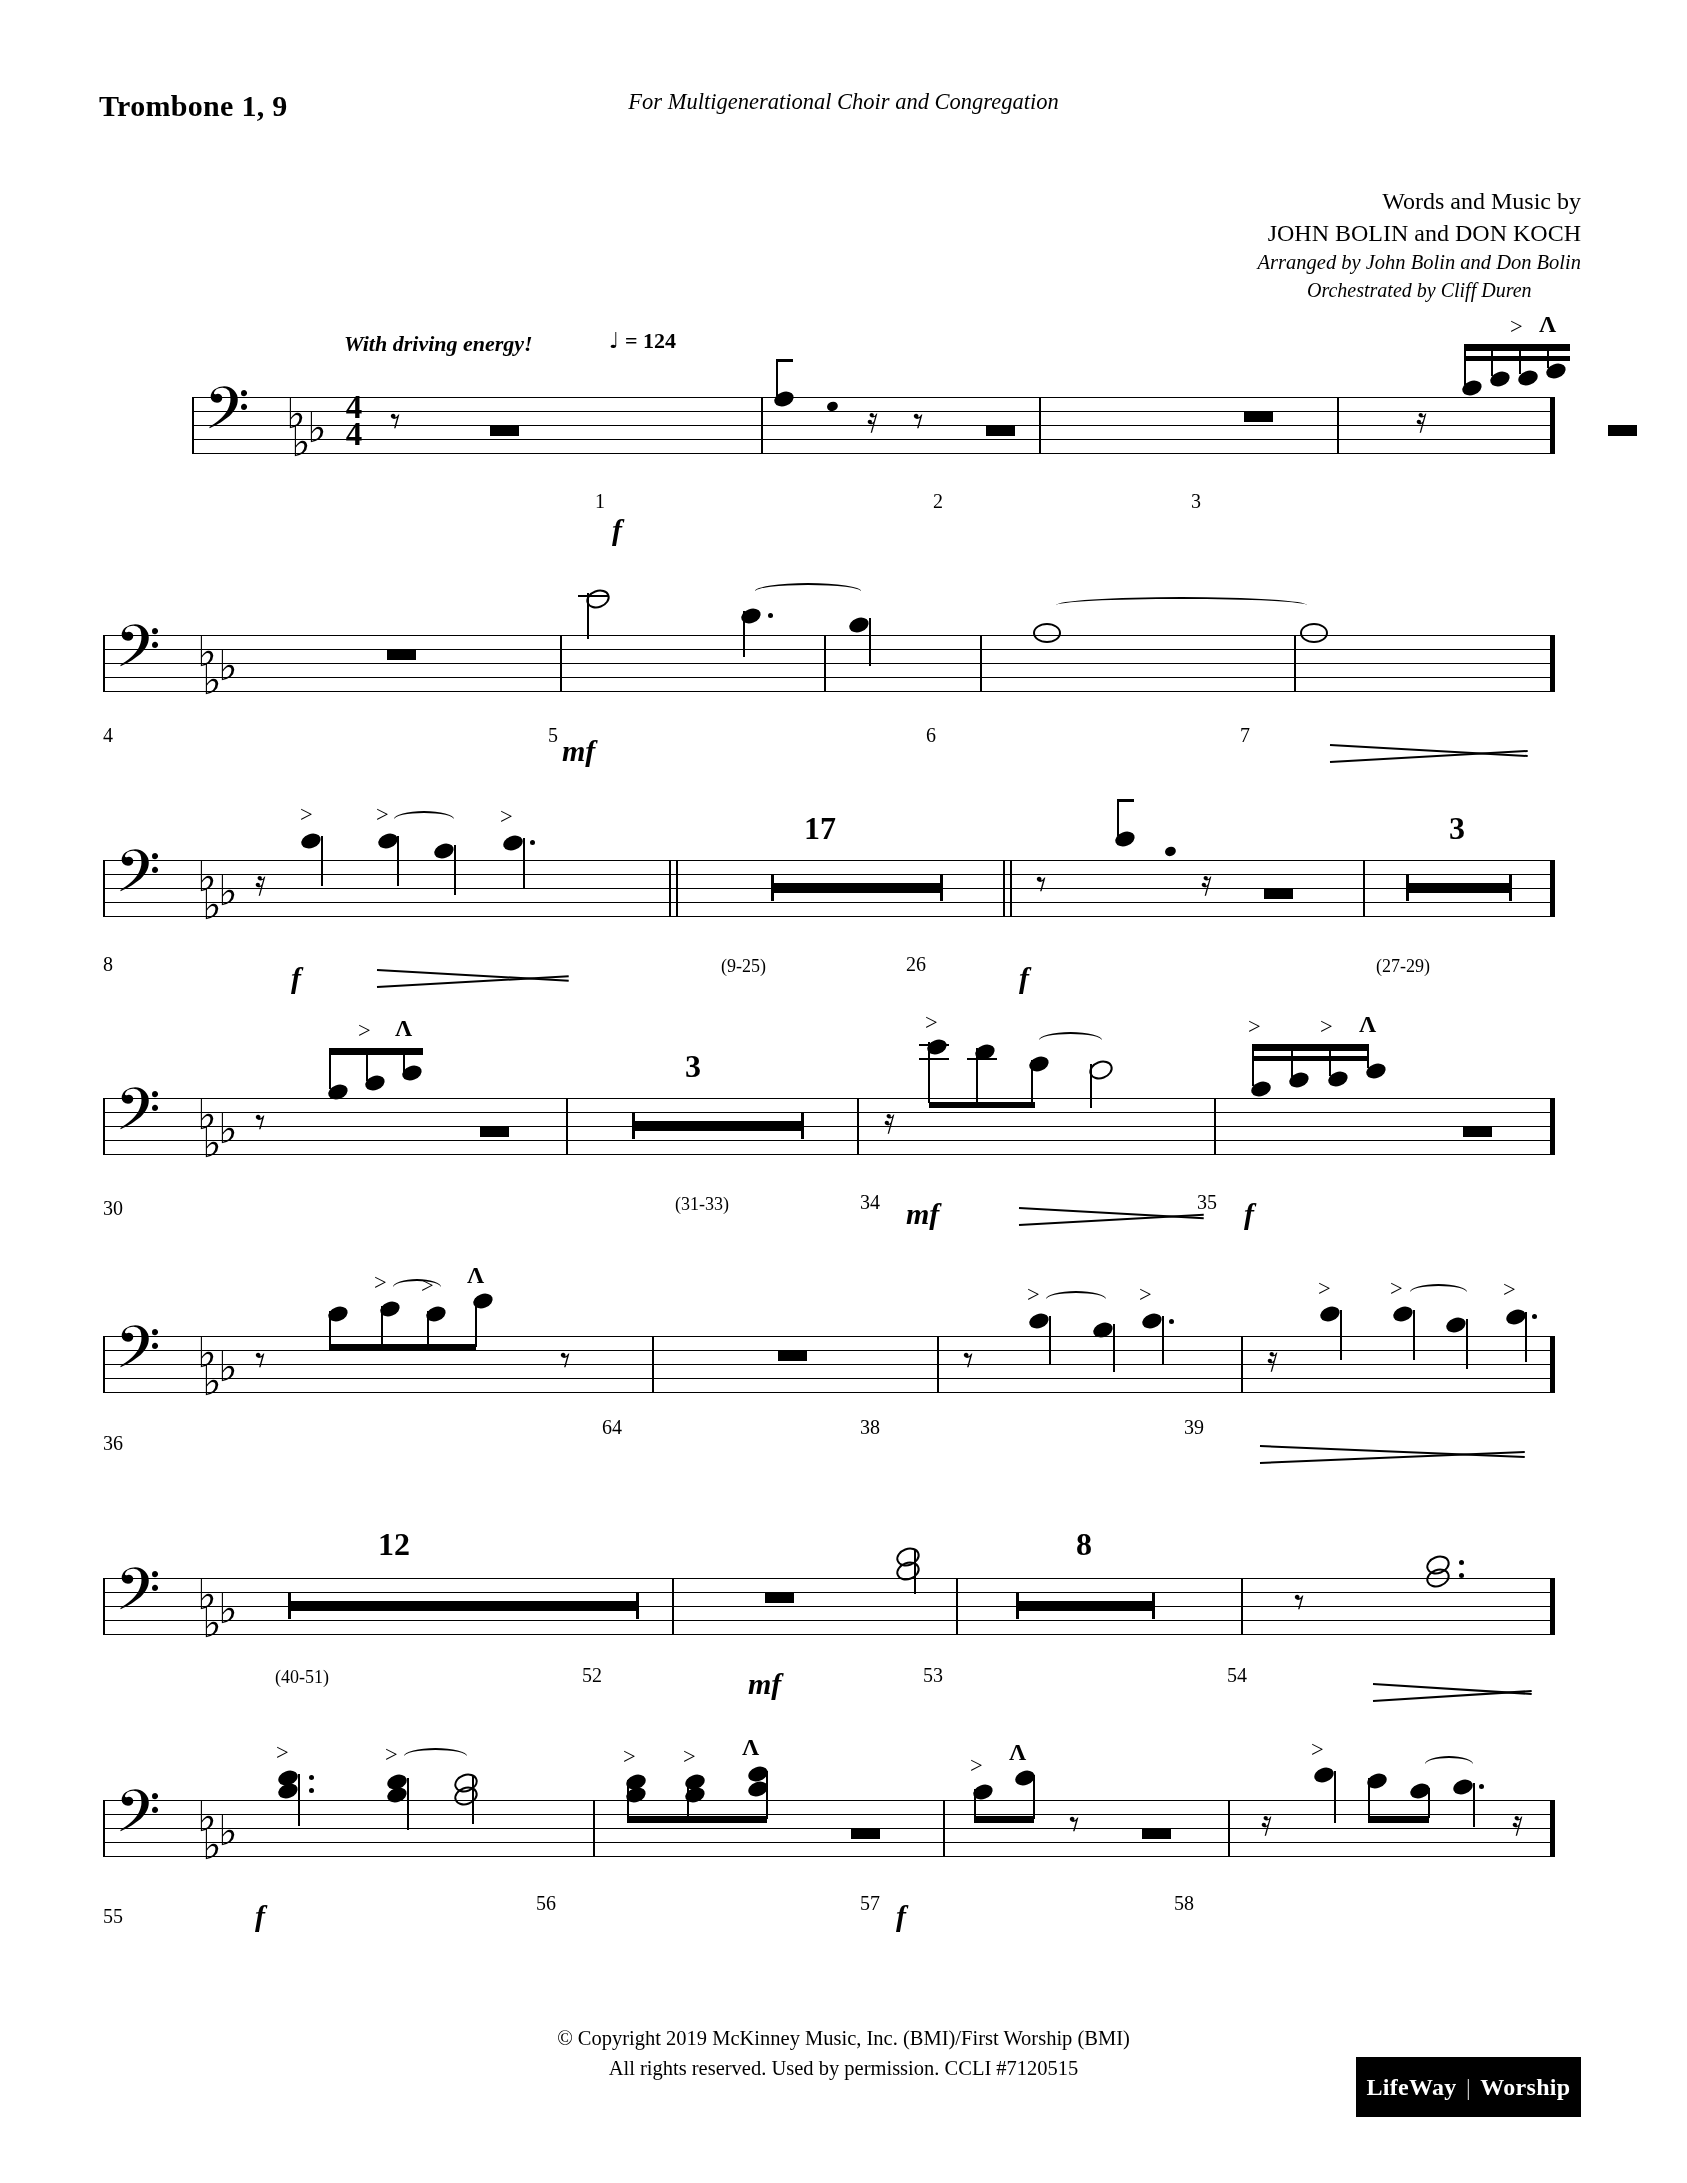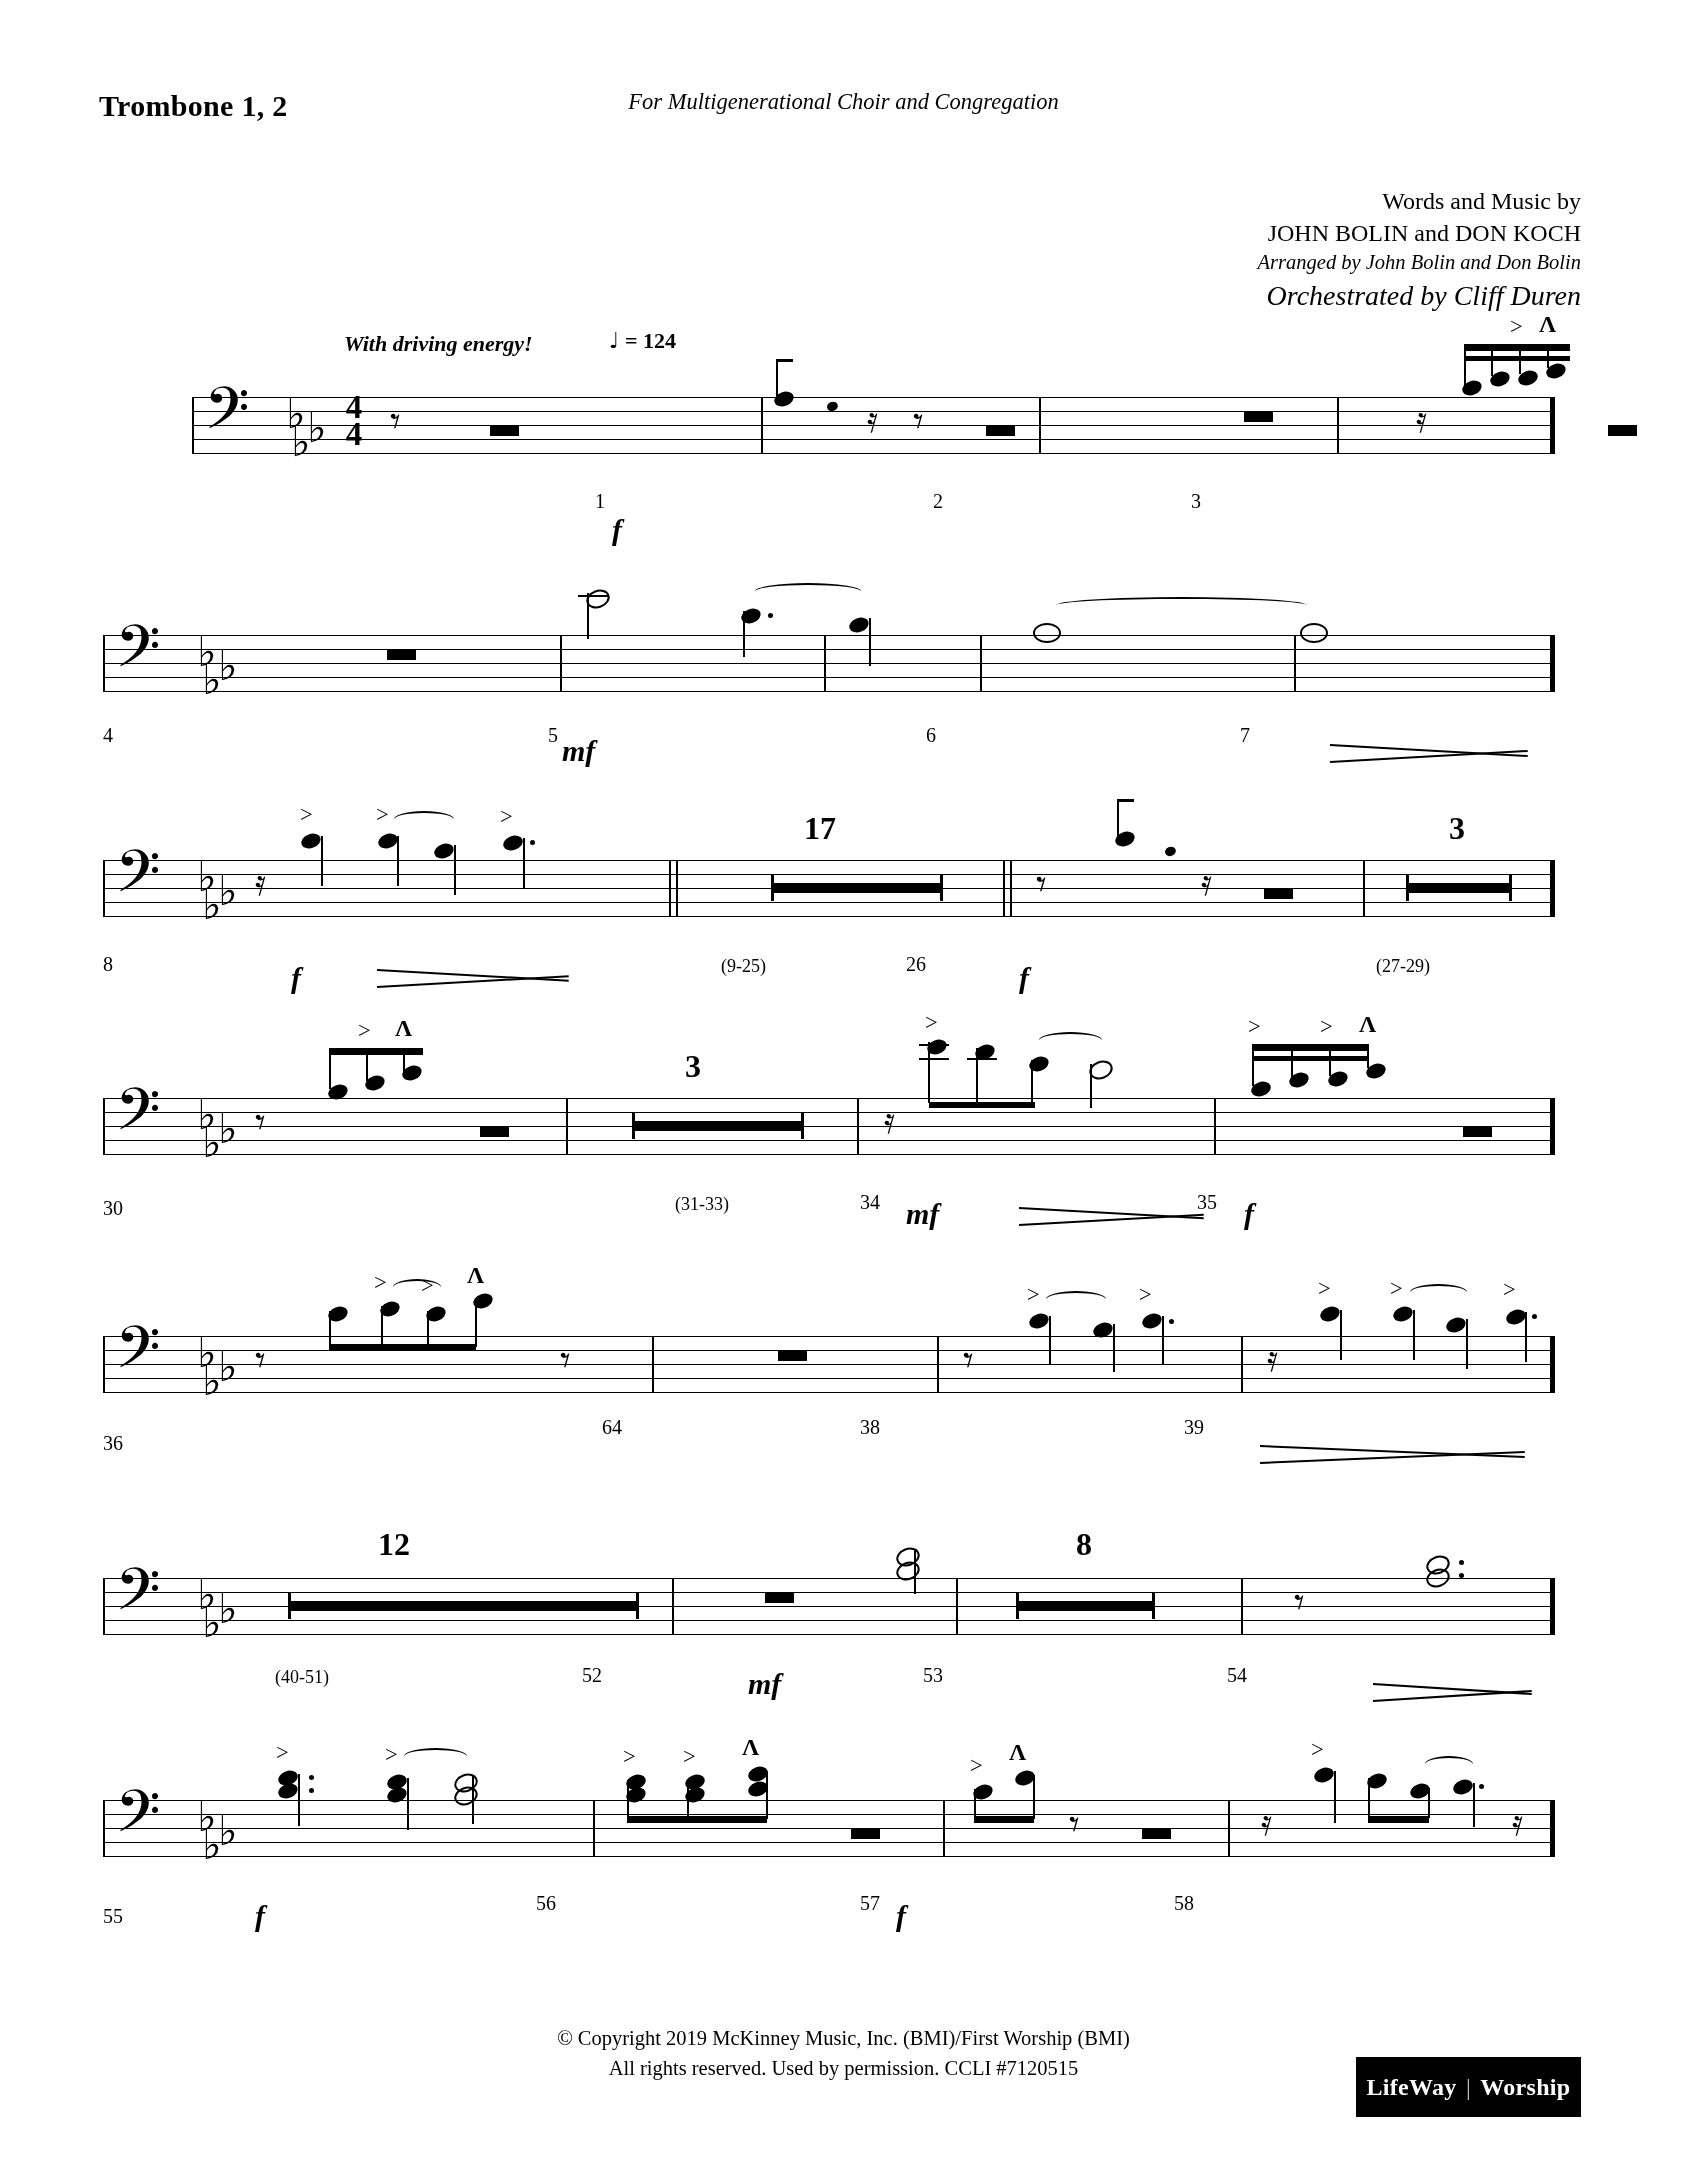--- a/index.html
+++ b/index.html
@@ -26,21 +26,21 @@
     text-align:center; font-size:57px; font-weight:700;
     letter-spacing:0.3px;
   }
   .credits {
     position:absolute; right:106px; top:185px;
     text-align:right; line-height:1.34;
   }
   .credits .c1 { font-size:24px; }
   .credits .c2 { font-size:24px; }
   .credits .c3 { font-size:20.5px; font-style:italic; }
-  .credits .c4 { font-size:28px; font-style:italic; }
+  .credits .c4 { font-size:20px; font-style:italic;text-align:center; }
 
   .tempo {
     position:absolute; left:344px; top:331px;
     font-size:22px; font-weight:700; font-style:italic;
   }
   .tempo-mark {
     position:absolute; left:609px; top:328px;
     font-size:22px; font-weight:700;
     font-family:"Liberation Serif", serif;
   }
@@ -143,21 +143,21 @@
   }
   .logo .sep { margin:0 9.3px; opacity:.75; font-weight:300; }
   .logo .w { font-weight:700; }
   .logo .l { font-weight:700; }
 </style>
 </head>
 <body>
 
 <div class="page">
 
-  <div class="part-name">Trombone 1, 2</div>
+  <div class="part-name">Trombone 1, 9</div>
   <div class="subtitle">For Multigenerational Choir and Congregation</div>
 
   <div class="credits">
     <div class="c1">Words and Music by</div>
     <div class="c2">JOHN BOLIN and DON KOCH</div>
     <div class="c3">Arranged by John Bolin and Don Bolin</div>
     <div class="c4">Orchestrated by Cliff Duren</div>
   </div>
 
   <div class="tempo">With driving energy!</div>

